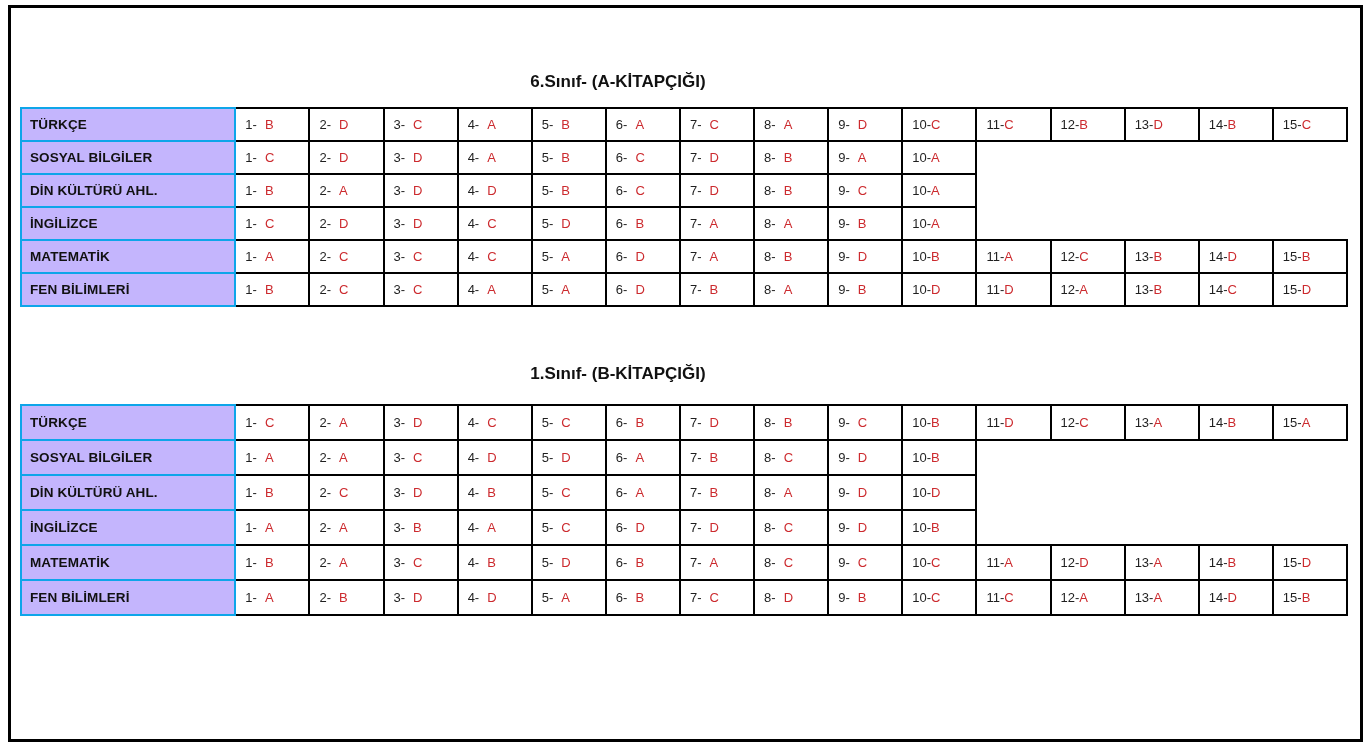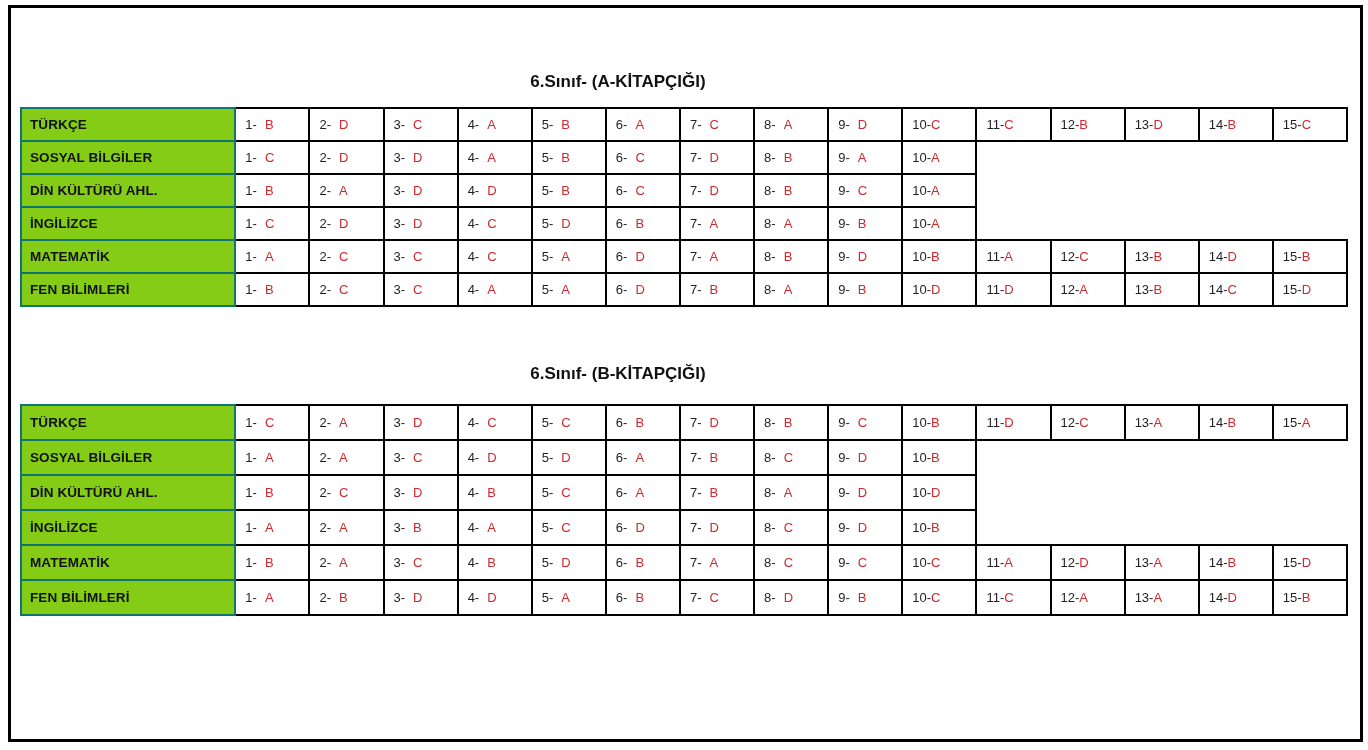--- a/index.html
+++ b/index.html
@@ -42,22 +42,22 @@
     width: 1328px;
   }
   .t-a tr { height: 33px; }
   .t-b tr { height: 35px; }
   td {
     padding: 0;
     vertical-align: middle;
     font-size: 13px;
   }
   td.subject {
-    border: 2px solid #0f766e;
-    background: #84cc16;
+    border: 2px solid #0ea5e9;
+    background: #c4b5fd;
     font-weight: bold;
     color: #111111;
     padding-left: 8px;
     font-size: 13.5px;
     letter-spacing: 0.1px;
     margin-left: 32px;
   }
   td.answer {
     border: 2px solid #000000;
     background: #ffffff;
@@ -205,21 +205,21 @@
           <td class="answer"><span class="qnum">11-</span><span class="qletter">D</span></td>
           <td class="answer"><span class="qnum">12-</span><span class="qletter">A</span></td>
           <td class="answer"><span class="qnum">13-</span><span class="qletter">B</span></td>
           <td class="answer"><span class="qnum">14-</span><span class="qletter">C</span></td>
           <td class="answer"><span class="qnum">15-</span><span class="qletter">D</span></td>
         </tr>
       </tbody>
   </table>
 </div>
 
-<div class="sheet-title title-b">6.Sınıf- (B-KİTAPÇIĞI)</div>
+<div class="sheet-title title-b">1.Sınıf- (B-KİTAPÇIĞI)</div>
 
 <div class="tablewrap tablewrap-b">
   <table class="answers t-b" id="table-1">
     <colgroup>
       <col style="width:214px">
       <col style="width:74px">
         <col style="width:74px">
         <col style="width:74px">
         <col style="width:74px">
         <col style="width:74px">

